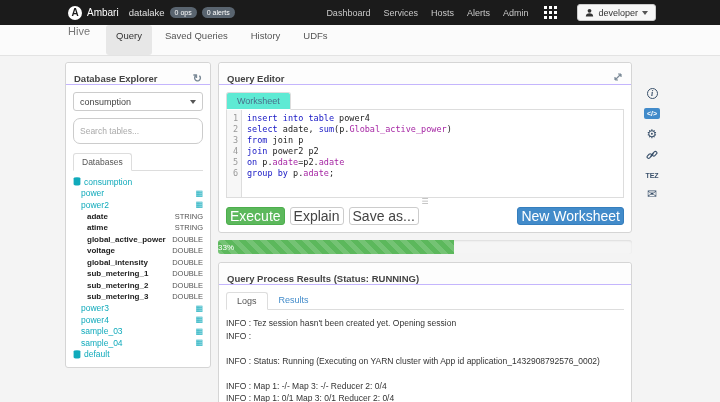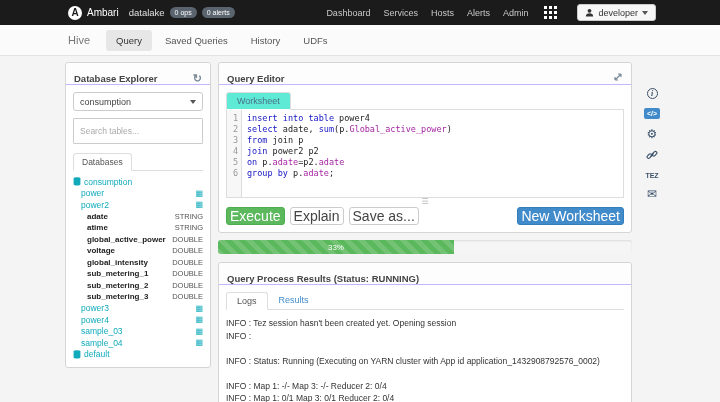--- a/index.html
+++ b/index.html
@@ -14,35 +14,35 @@
   .cluster{color:#e0e0e0;font-size:9.5px;margin-left:5px}
   .badge{background:#59646f;color:#fff;font-size:7px;border-radius:7px;padding:1px 5px;line-height:9px}
   .topnav{margin-left:auto;display:flex;align-items:center;gap:13px}
   .topnav .tn{color:#c9c9c9;font-size:9px;cursor:pointer}
   .apps-grid{display:grid;grid-template-columns:repeat(3,3px);grid-gap:2px;margin-left:3px;cursor:pointer}
   .apps-grid i{width:3px;height:3px;background:#fff;display:block}
   .user-btn{background:#f7f7f7;border:1px solid #ccc;border-radius:3px;height:17px;display:flex;align-items:center;gap:4px;padding:0 7px;font-size:9px;color:#333;margin-left:7px;cursor:pointer}
   .caret{width:0;height:0;border-left:3px solid transparent;border-right:3px solid transparent;border-top:4px solid #555}
 
   
-  .subnav{position:absolute;left:0;top:25px;width:720px;height:31px;background:#fbfbfb;border-bottom:1px solid #e3e3e3;display:flex;align-items:center;padding:0 68px;gap:3px}
+  .subnav{position:absolute;left:0;top:25px;width:720px;height:31px;background:#fbfbfb;border-bottom:1px solid #e3e3e3;display:flex;padding:0 68px;gap:3px}
   .subnav .hive{font-size:11px;color:#777;margin-right:13px}
   .subnav .item{font-size:9.5px;color:#555;padding:5px 10px;border-radius:3px;cursor:pointer}
   .subnav .item.active{background:#e7e7e7;color:#333}
 
   
   .panel{position:absolute;background:#fff;border:1px solid #d5d5d5;border-radius:3px}
   .panel-h{height:22px;border-bottom:1px solid #c4b5fd;display:flex;align-items:flex-end;padding:0 8px;font-weight:bold;font-size:9.5px;color:#444;background:#fdfdfd;border-radius:3px 3px 0 0}
   .panel-h .hicon{margin-left:auto;color:#7b8a97;font-size:11px;cursor:pointer;line-height:1}
 
   
   #db{left:65px;top:62px;width:146px}
   .db-body{padding:7px}
   .select{height:19px;border:1px solid #ccc;border-radius:3px;display:flex;align-items:center;justify-content:space-between;padding:0 6px;font-size:9px;color:#444;background:#fff;cursor:pointer}
-  .search{width:100%;height:19px;border:1px solid #ccc;border-radius:1px;margin-top:7px;font-size:8.5px;padding:12px 6px;color:#444;font-family:"Liberation Sans",sans-serif}
+  .search{width:100%;height:19px;border:1px solid #ccc;border-radius:7px;margin-top:7px;font-size:8.5px;padding:12px 6px;color:#444;font-family:"Liberation Sans",sans-serif}
   .search::placeholder{color:#aaa}
   .mini-tabs{margin-top:9px;border-bottom:1px solid #ddd;display:flex}
   .mini-tab{border:1px solid #ddd;border-bottom:1px solid #fff;margin-bottom:-1px;border-radius:3px 3px 0 0;padding:3px 8px;font-size:8.5px;color:#555;background:#fff;cursor:pointer}
   .tree{margin-top:5px;font-size:8.5px}
   .trow{display:flex;align-items:center;height:11.5px;color:#10aabb;cursor:pointer}
   .trow.tbl-row{padding-left:8px}
   .trow .nm{white-space:nowrap;overflow:hidden}
   .trow .grid-ic{margin-left:auto;font-size:8px;color:#10aabb}
   .trow svg{margin-right:3px;flex:0 0 auto}
   .col-row{display:flex;align-items:center;height:11.5px;padding-left:14px;color:#333}
@@ -63,21 +63,21 @@
   .tok-var{color:#a626a4}
   .tok-pl{color:#222}
   .resize-handle{height:8px;display:flex;align-items:center;justify-content:center;color:#b5b5b5;font-size:8px;cursor:row-resize;line-height:1}
   .btn-row{display:flex;align-items:center;gap:5px;margin-top:1px}
   .btn{height:18px;padding:0 3px;border-radius:3px;font-size:14px;display:flex;align-items:center;border:1px solid #ccc;background:#fff;color:#444;cursor:pointer}
   .btn.green{background:#5cb85c;border-color:#4cae4c;color:#fff}
   .btn.blue{background:#428bca;border-color:#357ebd;color:#fff;margin-left:auto}
 
   
   .progress{position:absolute;left:218px;top:240px;width:414px;height:14px;background:#f5f5f5;border-radius:3px;box-shadow:inset 0 1px 2px rgba(0,0,0,.1);overflow:hidden}
-  .progress .fill{width:57%;height:100%;background-color:#5cb85c;background-image:linear-gradient(45deg,rgba(255,255,255,.15) 25%,transparent 25%,transparent 50%,rgba(255,255,255,.15) 50%,rgba(255,255,255,.15) 75%,transparent 75%,transparent);background-size:14px 14px;color:#fff;font-size:8px;display:flex;align-items:center;justify-content:center}
+  .progress .fill{width:57%;height:100%;background-color:#5cb85c;background-image:linear-gradient(45deg,rgba(255,255,255,.15) 25%,transparent 25%,transparent 50%,rgba(255,255,255,.15) 50%,rgba(255,255,255,.15) 75%,transparent 75%,transparent);background-size:14px 14px;color:#fff;font-size:8px;display:flex;align-items:center;}
 
   
   #res{left:218px;top:262px;width:414px;height:158px}
   .res-body{padding:7px}
   .res-tabs{border-bottom:1px solid #ddd;display:flex;gap:1px}
   .res-tab{padding:3px 10px;font-size:9px;border-radius:3px 3px 0 0;cursor:pointer}
   .res-tab.active{border:1px solid #ddd;border-bottom:1px solid #fff;margin-bottom:-1px;background:#fff;color:#555}
   .res-tab.link{color:#428bca}
   .logs{margin-top:7px;font-size:8.5px;color:#333}
   .log-line{height:12.5px;line-height:12.5px;white-space:nowrap;overflow:hidden}

